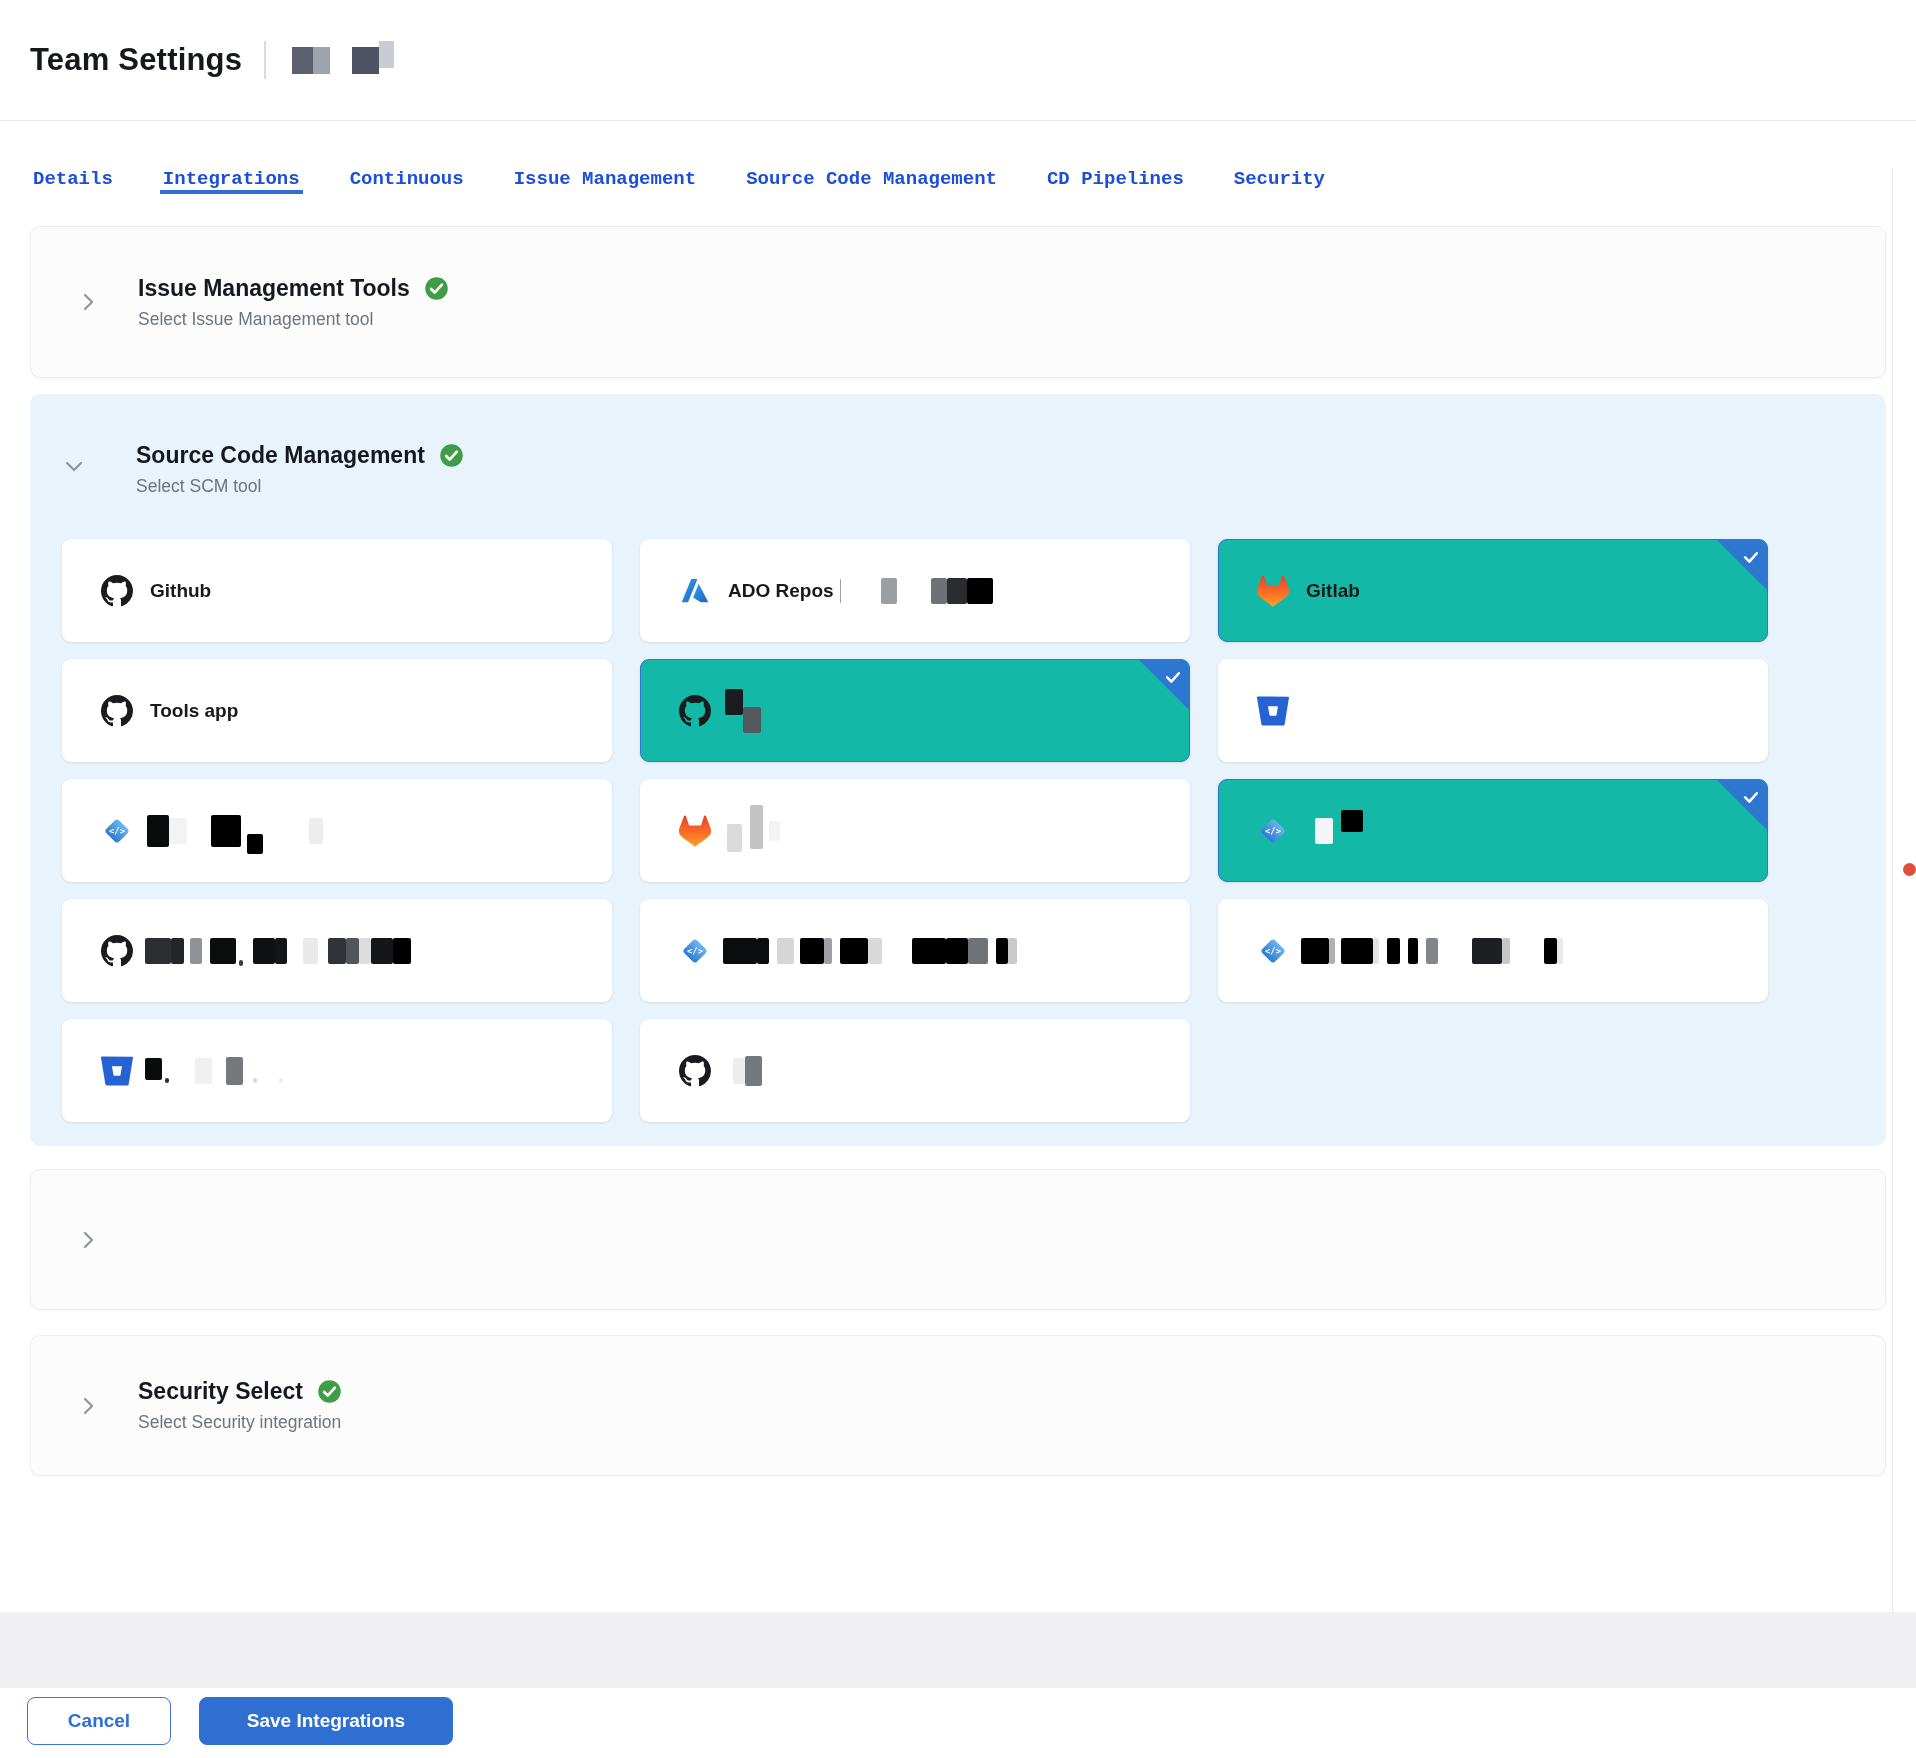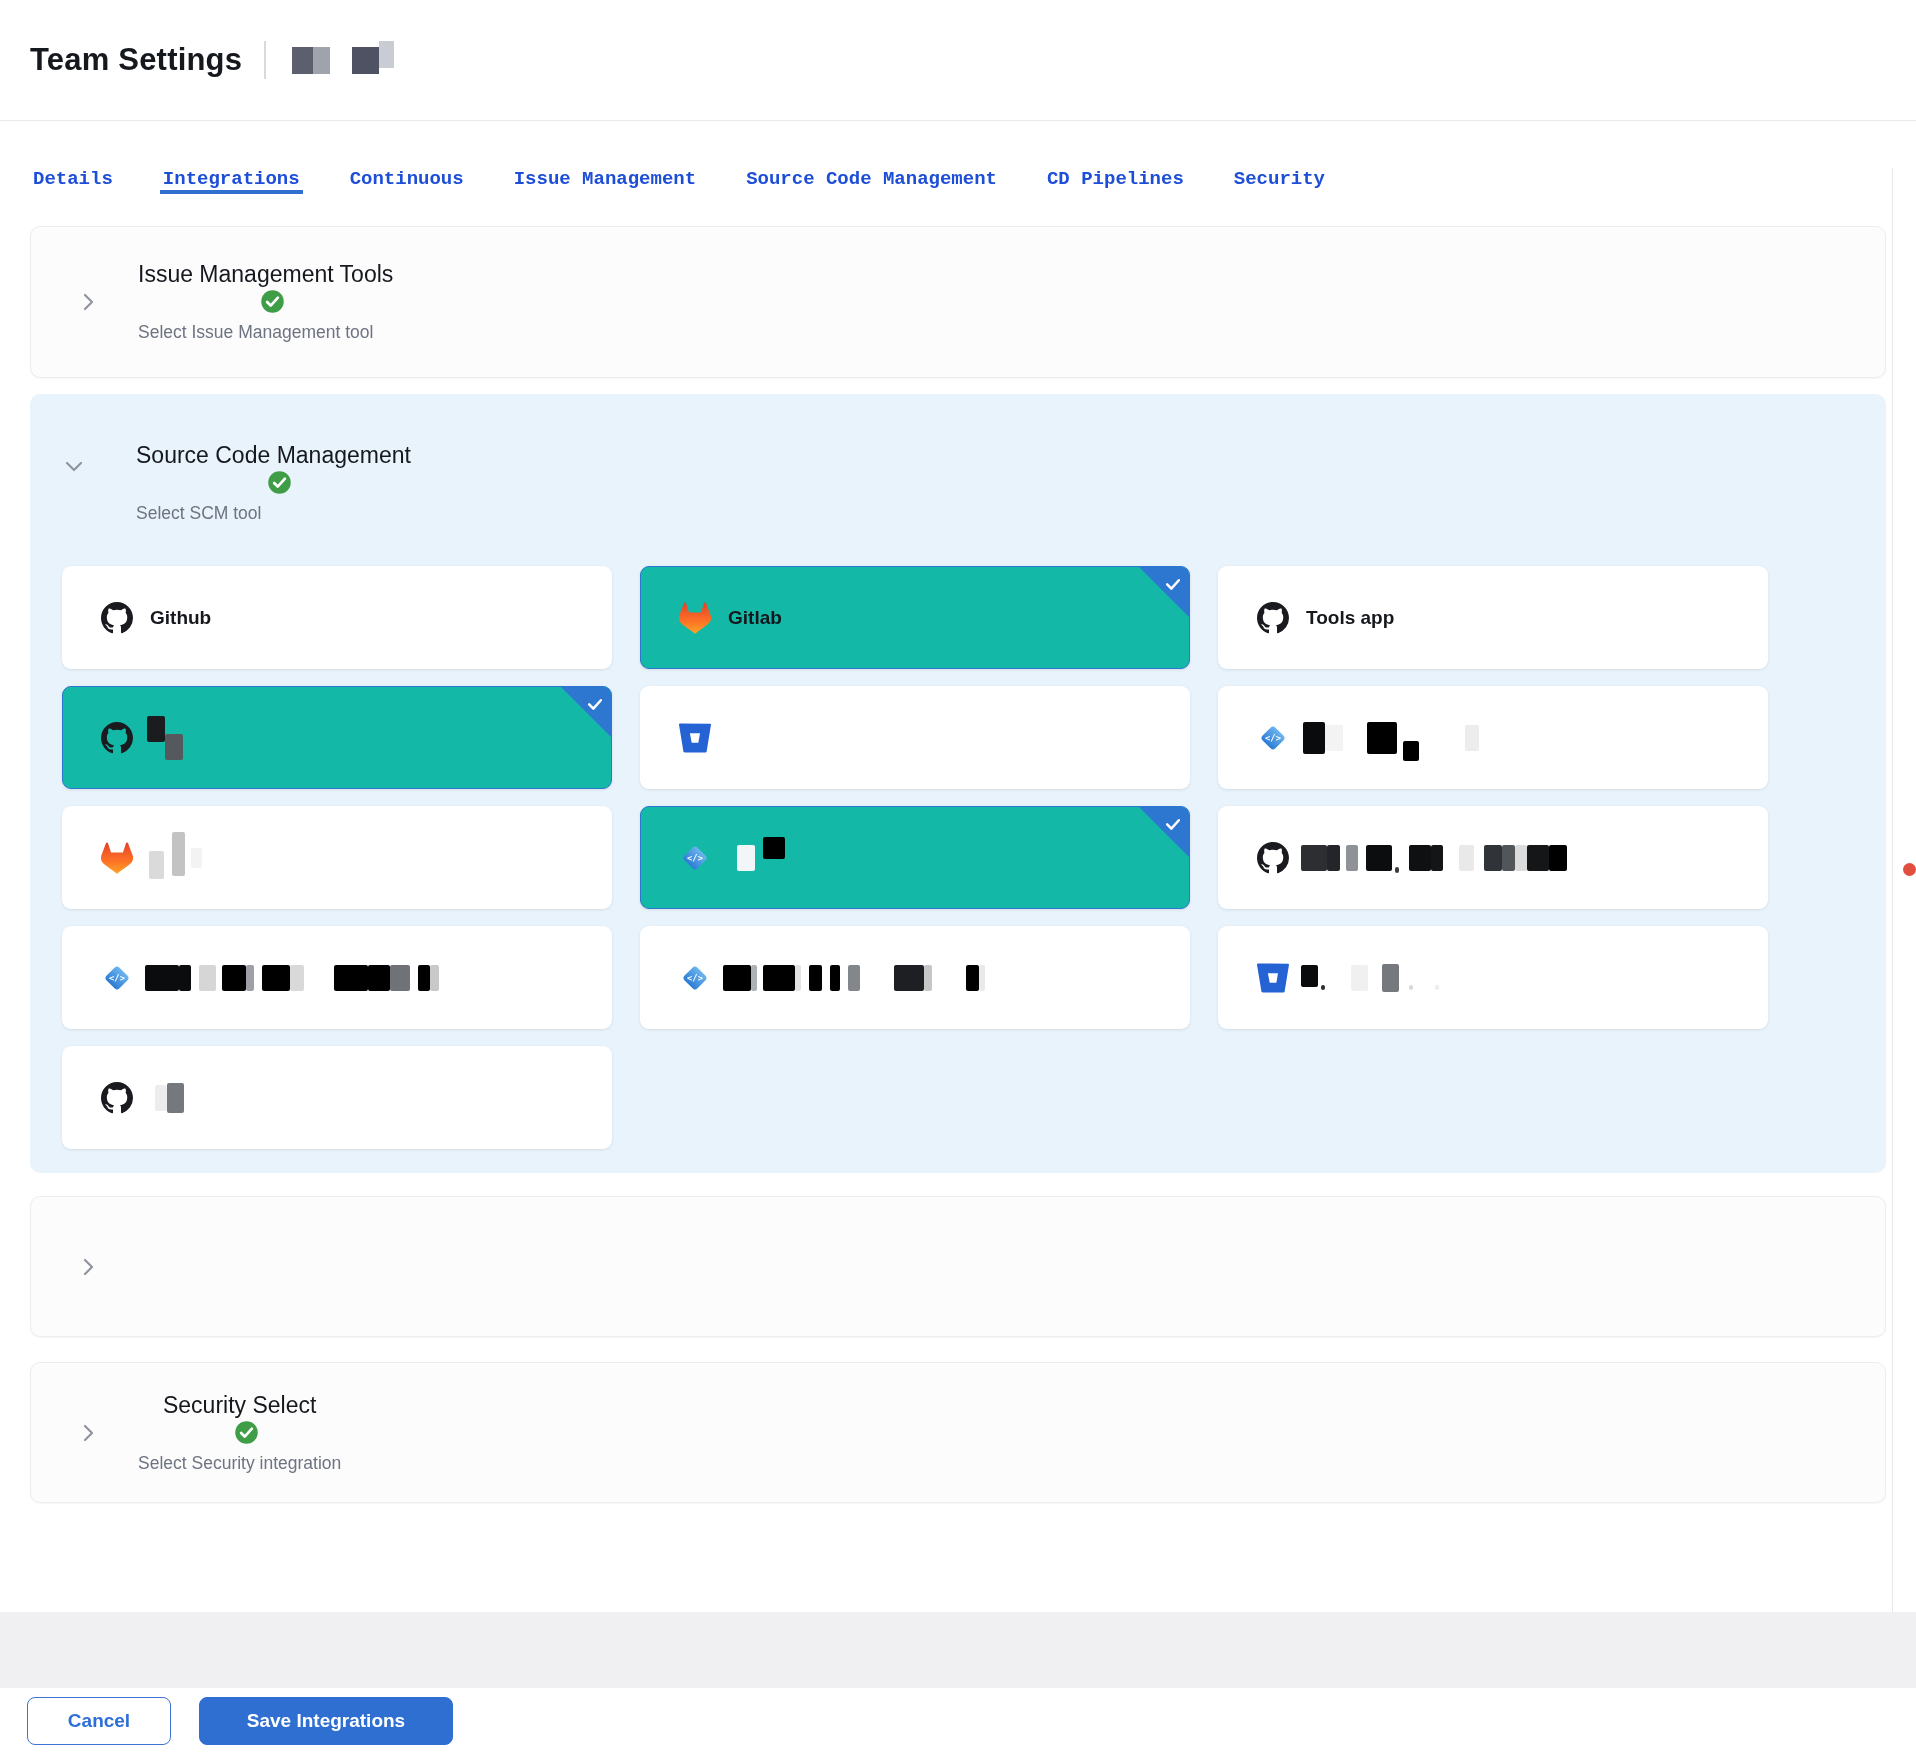--- a/index.html
+++ b/index.html
@@ -15,21 +15,21 @@
   .title-divider{width:2px;height:38px;background:#d8dade;margin:0 26px 0 22px;}
   .chip{display:inline-flex;margin-right:22px;}
   .chip span{display:inline-block;height:27px;}
   
   .tabs{height:73px;display:flex;align-items:stretch;padding-left:30px;}
   .tab{display:flex;align-items:flex-end;margin-right:44px;font-size:19px;font-weight:600;color:#1d4ed8;cursor:pointer;border-bottom:4px solid transparent;padding:0 3px;box-sizing:border-box;font-family:Liberation Mono, monospace;}
   .tab.active{border-bottom-color:#2e6fd1;}
   
   .section-card{margin:0 30px;background:#fcfcfd;border:1px solid #ededf1;border-radius:10px;box-shadow:0 1px 2px rgba(20,30,60,.04);display:flex;align-items:center;box-sizing:border-box;padding-left:45px;}
   .section-card .chev{width:24px;height:24px;flex:0 0 24px;margin-right:38px;}
-  .sec-head-text .sec-title{font-size:23px;font-weight:400;display:flex;align-items:center;flex-direction:column;}
+  .sec-head-text .sec-title{font-size:23px;font-weight:700;display:flex;align-items:center;}
   .sec-head-text .sec-sub{font-size:17.5px;color:#6d7380;margin-top:7px;}
   .check-badge{width:27px;height:27px;margin-left:13px;flex:0 0 27px;}
   
   .scm-section{margin:16px 30px 0;background:#e9f3fb;border-radius:10px;box-sizing:border-box;padding:48px 0 24px 32px;}
   .scm-head{display:flex;align-items:flex-start;}
   .scm-head .chev{width:24px;height:24px;flex:0 0 24px;margin-right:50px;margin-top:12px;}
   .grid{margin-top:42px;display:grid;grid-template-columns:repeat(3,550px);grid-auto-rows:103px;column-gap:28px;row-gap:17px;}
   .tool-card{position:relative;background:#ffffff;border-radius:9px;box-shadow:0 1px 3px rgba(20,35,60,.10);display:flex;align-items:center;padding-left:38px;box-sizing:border-box;overflow:hidden;cursor:pointer;border:1px solid transparent;}
   .tool-card.sel{background:#14b8a6;border:1px solid #2e77d0;}
   .tool-icon{width:32px;height:32px;flex:0 0 32px;}
@@ -142,20 +142,34 @@
 
   <div class="grid">
 
     <div class="tool-card">
       <svg class="tool-icon" viewBox="0 0 16 16">
           <path fill="#191b1f" d="M8 0C3.58 0 0 3.58 0 8c0 3.54 2.29 6.53 5.47 7.59.4.07.55-.17.55-.38 0-.19-.01-.82-.01-1.49-2.01.37-2.53-.49-2.69-.94-.09-.23-.48-.94-.82-1.13-.28-.15-.68-.52-.01-.53.63-.01 1.08.58 1.23.82.72 1.21 1.87.87 2.33.66.07-.52.28-.87.51-1.07-1.78-.2-3.64-.89-3.64-3.95 0-.87.31-1.59.82-2.15-.08-.2-.36-1.02.08-2.12 0 0 .67-.21 2.2.82.64-.18 1.32-.27 2-.27s1.36.09 2 .27c1.53-1.04 2.2-.82 2.2-.82.44 1.1.16 1.92.08 2.12.51.56.82 1.27.82 2.15 0 3.07-1.87 3.75-3.65 3.95.29.25.54.73.54 1.48 0 1.07-.01 1.93-.01 2.2 0 .21.15.46.55.38A8.01 8.01 0 0 0 16 8c0-4.42-3.58-8-8-8z"></path>
         </svg>
       <span class="tool-label">Github</span>
     </div>
 
+    <div class="tool-card">
+      <svg class="tool-icon" viewBox="0 0 24 24">
+          <polygon points="13.8,3 9.2,3 2,20.5 6.8,20.5" fill="url(#g-azure)"></polygon>
+          <polygon points="14.8,6.5 10.6,16.8 16.2,20.5 22,20.5" fill="url(#g-azure)"></polygon>
+        </svg>
+      <span class="tool-label">ADO Repos</span>
+      <span class="rrow" style="margin-left:6px;">
+        <span class="rb" style="width:1px;height:24px;background:#9aa0a6;"></span>
+        <span class="rb" style="width:16px;background:#9b9ea3;margin-left:40px;"></span>
+        <span class="rb" style="width:16px;background:#6e7277;margin-left:34px;"></span>
+        <span class="rb" style="width:20px;background:#2a2c30;"></span>
+        <span class="rb" style="width:26px;background:#000;"></span>
+      </span>
+    </div>
 
     <div class="tool-card sel">
       <svg class="tool-icon" viewBox="0 0 24 24">
           <path fill="url(#g-gitlab)" d="m23.6 9.593-.033-.086L20.3.981a.851.851 0 0 0-.336-.405.875.875 0 0 0-1 .054.875.875 0 0 0-.29.44l-2.206 6.748H7.537l-2.205-6.748a.857.857 0 0 0-.29-.441.875.875 0 0 0-1-.054.859.859 0 0 0-.336.405L.434 9.501l-.033.086a6.066 6.066 0 0 0 2.012 7.01l.011.009.03.021 4.976 3.727 2.462 1.863 1.5 1.132a1.009 1.009 0 0 0 1.22 0l1.5-1.132 2.462-1.863 5.006-3.749.012-.01a6.068 6.068 0 0 0 2.01-7.003z"></path>
         </svg>
       <span class="tool-label">Gitlab</span>
       <span class="corner"></span>
       <svg class="corner-check" viewBox="0 0 24 24">
           <polyline points="5,12.5 10,17.5 19,7.5" fill="none" stroke="#fff" stroke-width="3" stroke-linecap="round" stroke-linejoin="round"></polyline>
         </svg>

